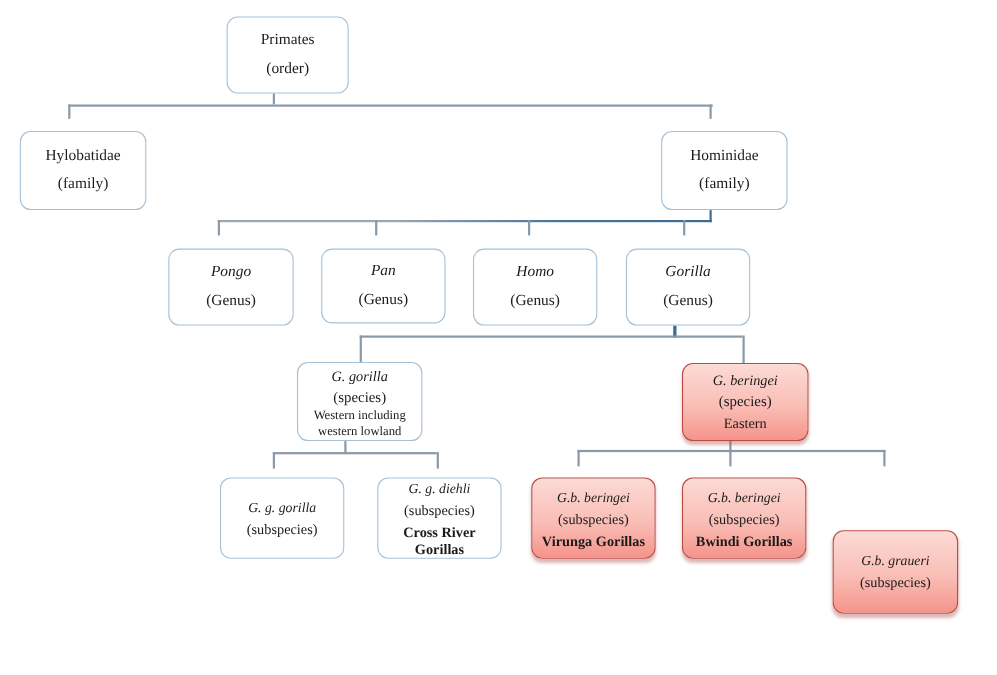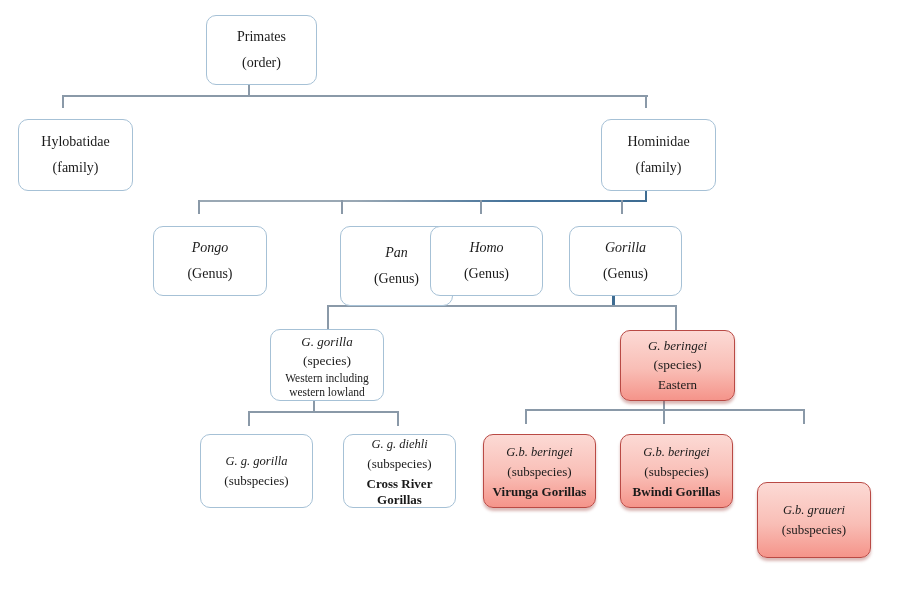--- a/index.html
+++ b/index.html
@@ -114,21 +114,21 @@
   <div class="node white roomy" style="left:601px;top:119px;width:115px;height:72px;">
     <div class="sci">Hominidae</div>
     <div class="rank">(family)</div>
   </div>
 
   <div class="node white roomy" style="left:153px;top:226px;width:114px;height:70px;">
     <div class="sci italic">Pongo</div>
     <div class="rank">(Genus)</div>
   </div>
 
-  <div class="node white roomy" style="left:292px;top:226px;width:113px;height:80px;margin-left:48px;">
+  <div class="node white roomy" style="left:292px;top:226px;width:113px;height:68px;">
     <div class="sci italic">Pan</div>
     <div class="rank">(Genus)</div>
   </div>
 
   <div class="node white roomy" style="left:430px;top:226px;width:113px;height:70px;align-items:center;">
     <div class="sci italic">Homo</div>
     <div class="rank">(Genus)</div>
   </div>
 
   <div class="node white roomy" style="left:569px;top:226px;width:113px;height:70px;">

